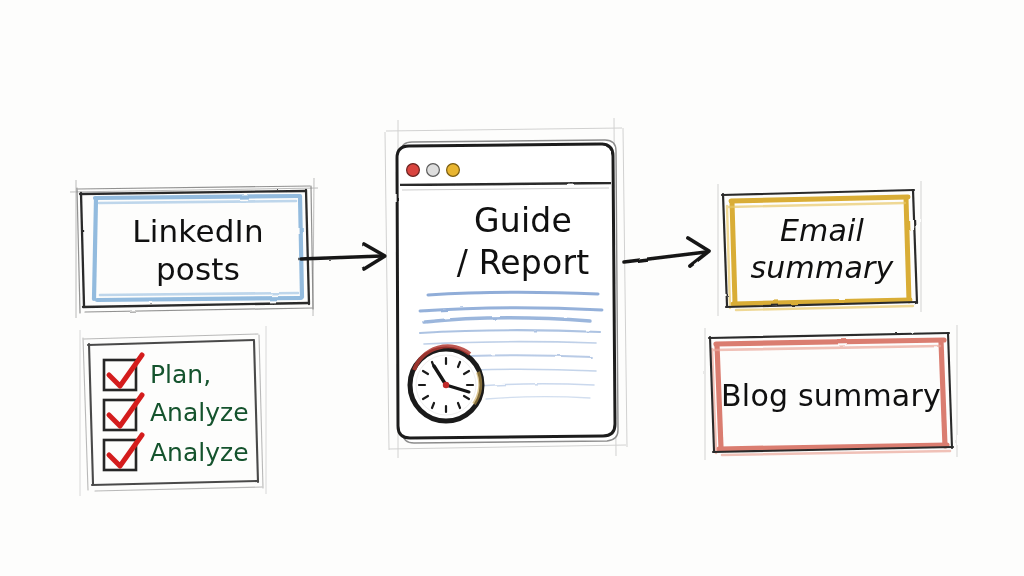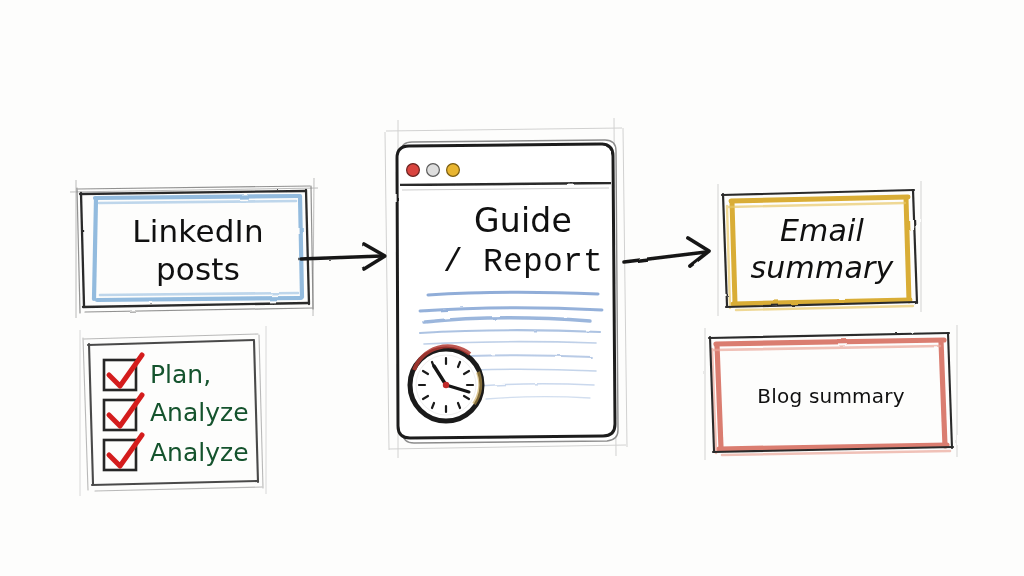--- a/index.html
+++ b/index.html
@@ -42,33 +42,33 @@
     left: 92px; top: 196px; width: 212px; height: 110px;
     font-size: 31px;
   }
 
   
   #guide-label {
     left: 398px; top: 192px; width: 218px; height: 100px;
     font-size: 33px;
     padding-left: 16px;
   }
-  #guide-label .ln2 { margin-top: 2px; font-family: Liberation Mono, monospace; }
+  #guide-label .ln2 { margin-top: 2px; }
 
   
   #email-label {
     left: 726px; top: 198px; width: 192px; height: 104px;
     font-size: 30px;
     font-style: italic;
   }
 
   
   #blog-label {
     left: 714px; top: 350px; width: 234px; height: 92px;
-    font-size: 20px;
+    font-size: 30px;
   }
 
   
   .check-row {
     position: absolute;
     display: flex;
     align-items: center;
     font-size: 25px;
     color: #14532d;
     font-family: "DejaVu Sans", sans-serif;

